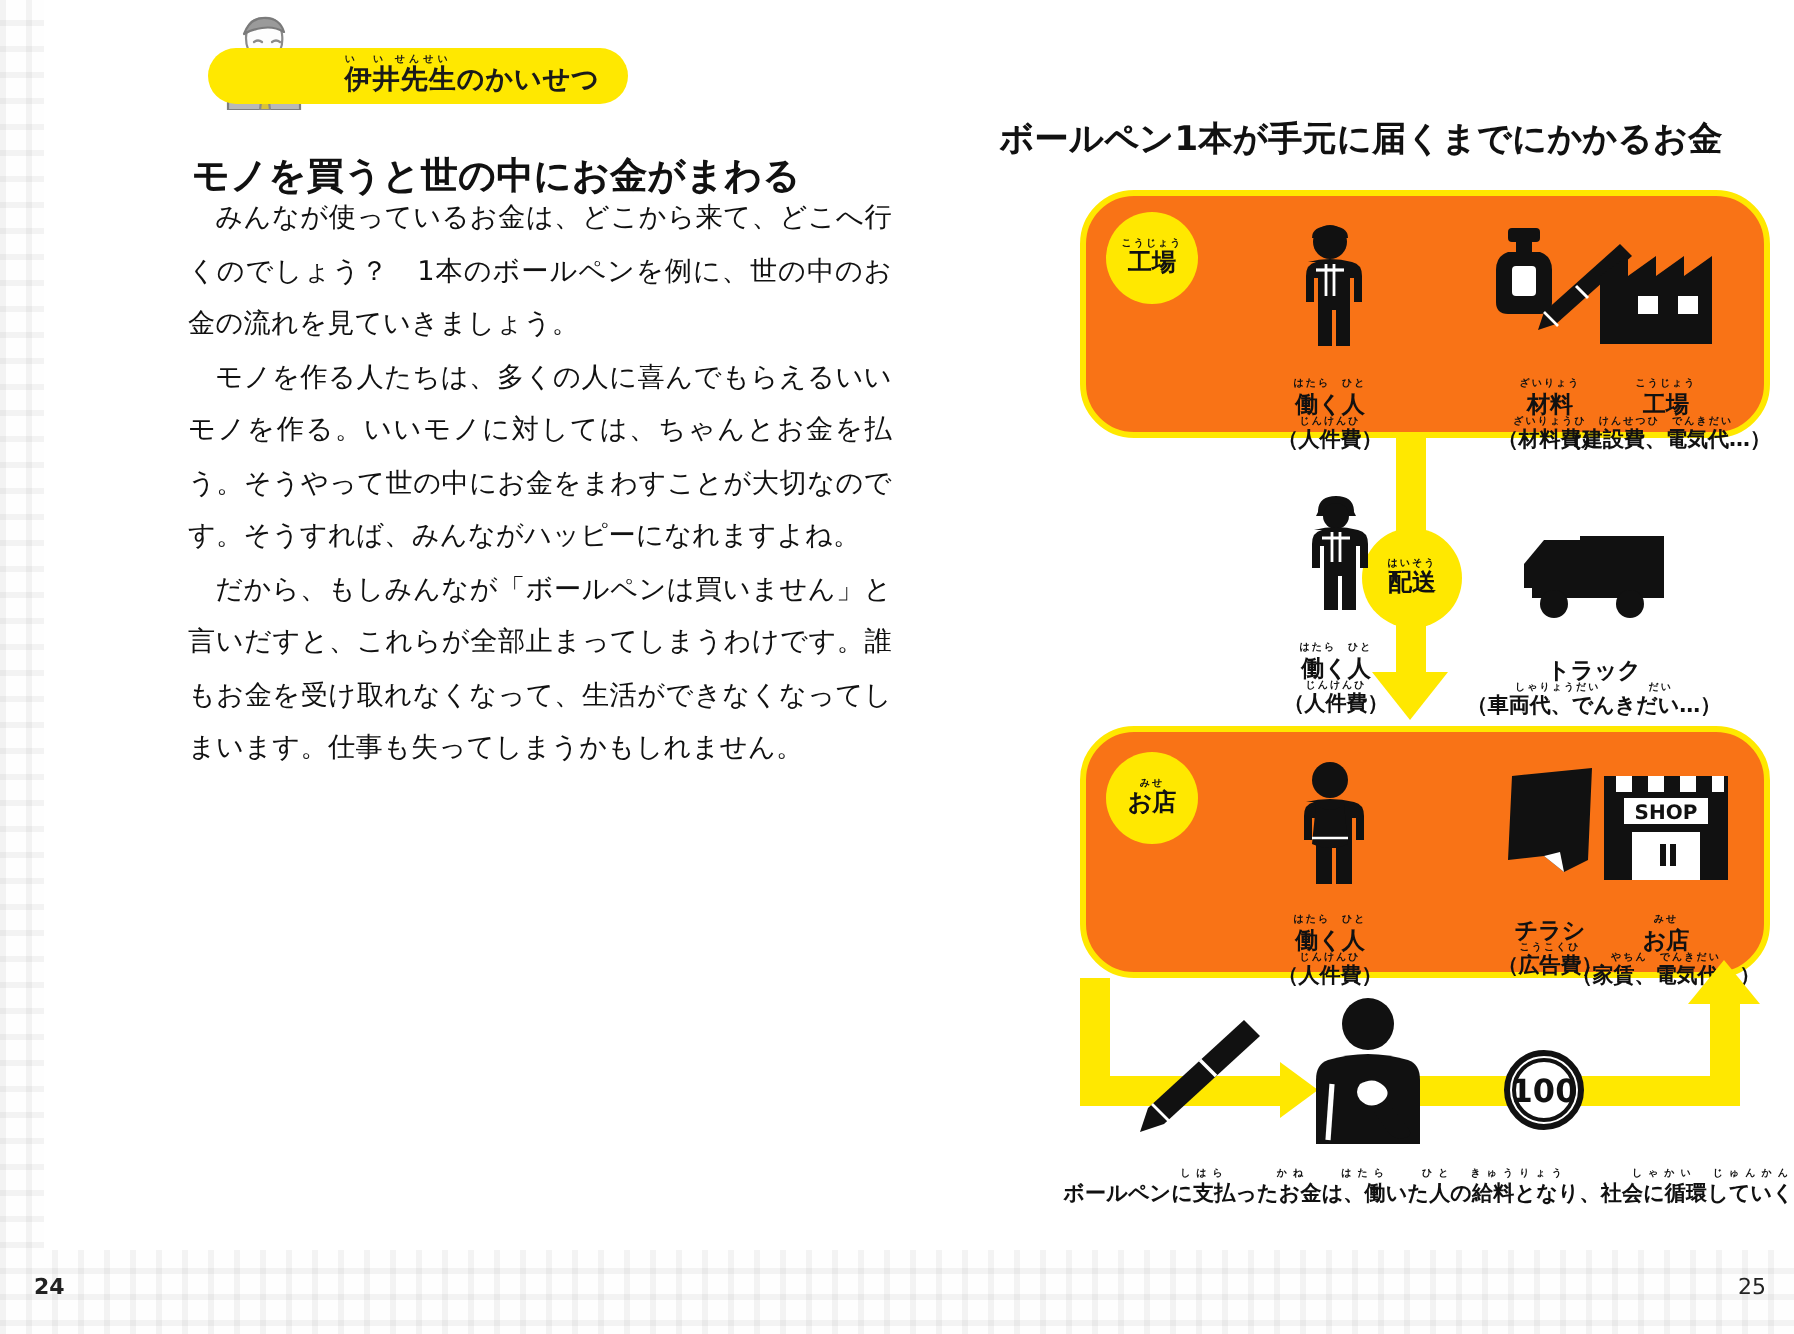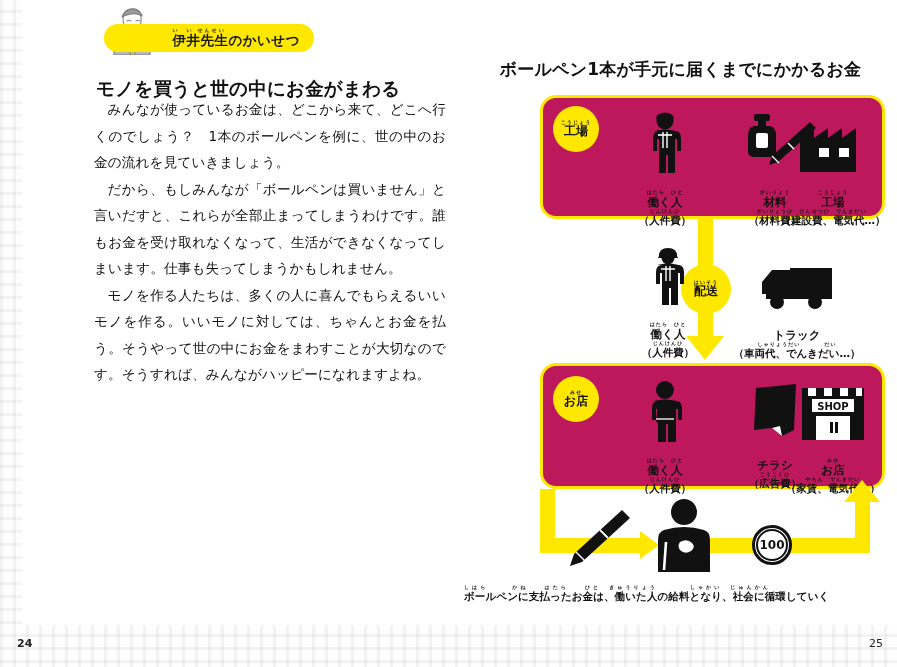--- a/index.html
+++ b/index.html
@@ -56,21 +56,21 @@
     text-align:justify;letter-spacing:.15px;
   }
   #body-text p{margin:0 0 0 0;text-indent:1em;}
 
   
   #diagram-title{
     position:absolute;left:0;top:58px;width:433px;text-align:center;
     font-size:17px;font-weight:bold;color:#111;letter-spacing:.2px;
   }
   .stage-box{
-    position:absolute;border:3px solid #FFE800;border-radius:16px;background:#be185d;
+    position:absolute;border:3px solid #FFE800;border-radius:27px;background:#f97316;
     box-sizing:border-box;
   }
   #box-factory{left:76px;top:95px;width:345px;height:124px;}
   #box-shop{left:76px;top:363px;width:345px;height:126px;}
   .stage-badge{
     position:absolute;width:46px;height:46px;border-radius:50%;background:#FFE800;
     display:flex;align-items:center;justify-content:center;
     font-size:12px;font-weight:bold;color:#111;line-height:1.05;text-align:center;
   }
   .stage-badge .rb{font-size:5px;display:block;line-height:1;font-weight:bold;letter-spacing:1px;}
@@ -118,24 +118,24 @@
   #bottom-pen{position:absolute;left:96px;top:508px;width:72px;height:58px;}
   #bottom-person{position:absolute;left:186px;top:498px;width:70px;height:74px;}
   #coin-100{
     position:absolute;left:288px;top:525px;width:40px;height:40px;border-radius:50%;
     border:3px solid #111;background:#fff;box-sizing:border-box;
     display:flex;align-items:center;justify-content:center;
   }
   #coin-100 .inner{
     width:32px;height:32px;border-radius:50%;border:2px solid #111;box-sizing:border-box;
     display:flex;align-items:center;justify-content:center;
-    font-size:12px;font-weight:bold;color:#111;
+    font-size:16px;font-weight:bold;color:#111;
   }
   #bottom-caption{
-    position:absolute;left:0;top:585px;width:433px;text-align:left;
+    position:absolute;left:0;top:585px;width:433px;text-align:right;
     font-size:10.5px;font-weight:bold;color:#111;letter-spacing:.1px;
   }
 
   
   #page-num-left{position:absolute;left:17px;top:637px;font-size:11px;font-weight:bold;color:#222;}
   #page-num-right{position:absolute;left:869px;top:637px;font-size:11px;font-weight:normal;color:#222;}
 </style>
 </head>
 <body>
 
@@ -165,22 +165,22 @@
       <div id="banner-label">
         <span class="rb">い　い せんせい</span>
         <span>伊井先生のかいせつ</span>
       </div>
     </div>
 
     <h1 id="headline">モノを買うと世の中にお金がまわる</h1>
 
     <div id="body-text">
       <p>みんなが使っているお金は、どこから来て、どこへ行くのでしょう？　1本のボールペンを例に、世の中のお金の流れを見ていきましょう。</p>
+      <p>モノを作る人たちは、多くの人に喜んでもらえるいいモノを作る。いいモノに対しては、ちゃんとお金を払う。そうやって世の中にお金をまわすことが大切なのです。そうすれば、みんながハッピーになれますよね。</p>
       <p>だから、もしみんなが「ボールペンは買いません」と言いだすと、これらが全部止まってしまうわけです。誰もお金を受け取れなくなって、生活ができなくなってしまいます。仕事も失ってしまうかもしれません。</p>
-      <p>モノを作る人たちは、多くの人に喜んでもらえるいいモノを作る。いいモノに対しては、ちゃんとお金を払う。そうやって世の中にお金をまわすことが大切なのです。そうすれば、みんながハッピーになれますよね。</p>
     </div>
   </div>
 
   <div id="right-page">
 
     <div id="diagram-title">ボールペン1本が手元に届くまでにかかるお金</div>
 
     <div class="stage-box" id="box-factory">
       <div class="stage-badge" id="badge-factory">
         <div>

